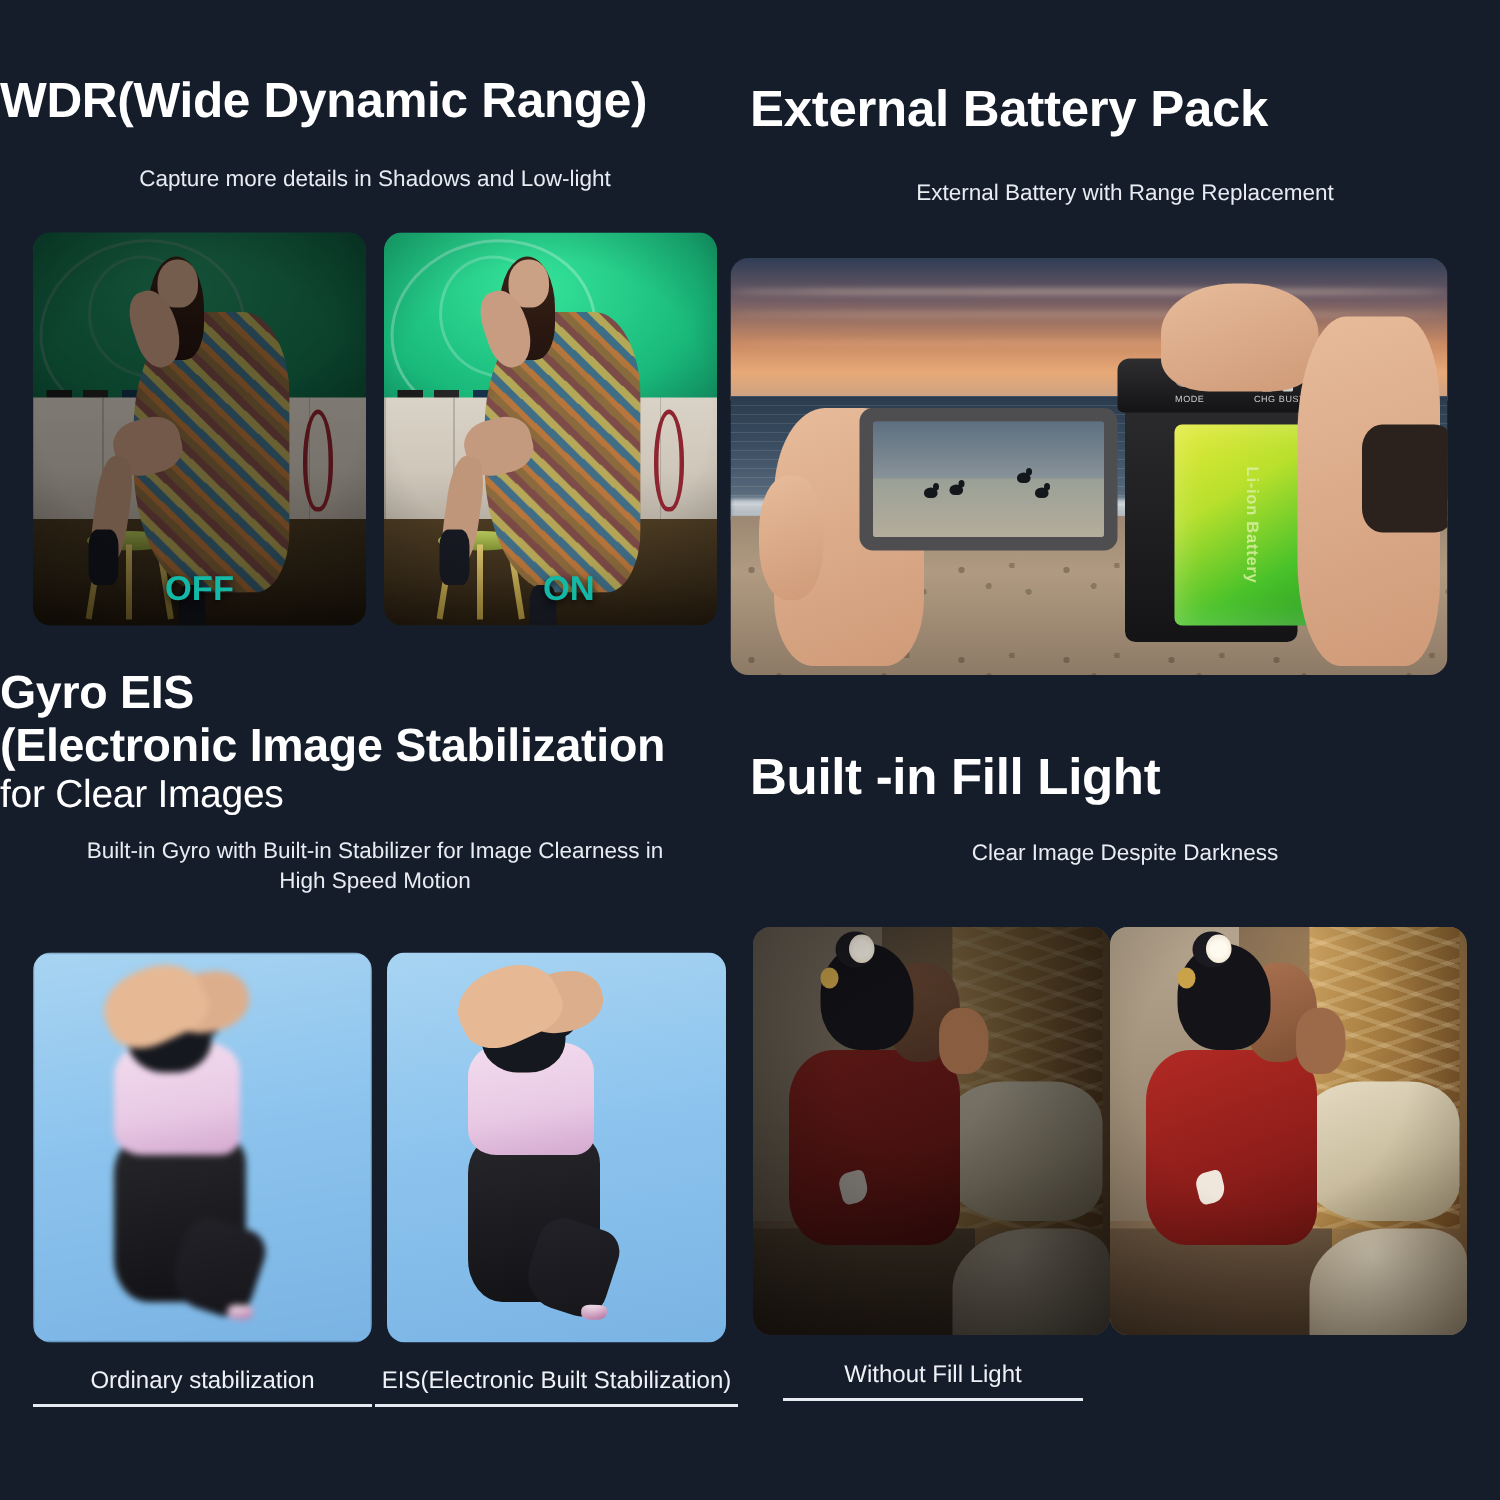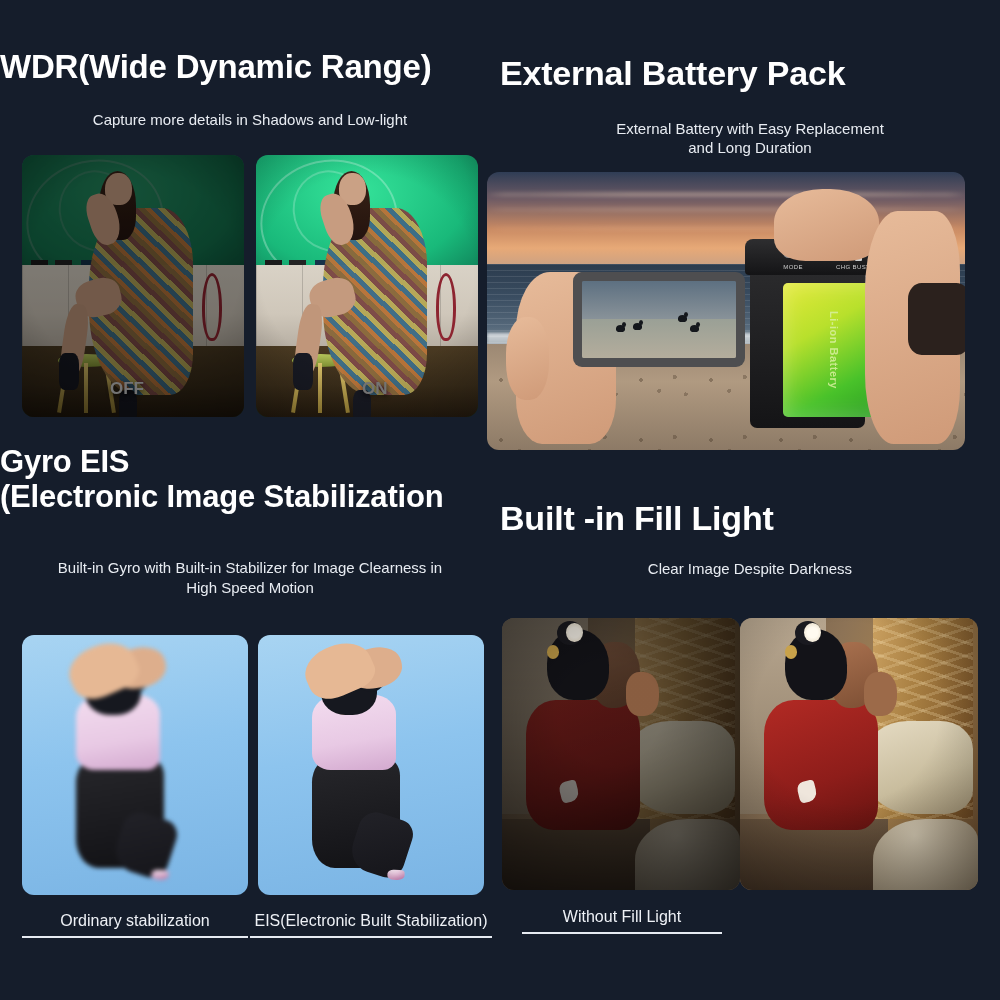--- a/index.html
+++ b/index.html
@@ -117,21 +117,21 @@
     background:#171922; border-radius:32%;
   }
   .wdr .vign{
     position:absolute; inset:0;
     background: radial-gradient(120% 95% at 50% 45%, rgba(0,0,0,0) 40%, rgba(0,0,0,.55) 100%);
   }
   .wdr-off .dim{ position:absolute; inset:0; background:rgba(0,0,0,.42); }
   .wdr-off .bg{ filter: brightness(.62) saturate(.95); }
 
   .onoff{
-    position:absolute; color:#737373; font-weight:bold; font-size:17px;
+    position:absolute; color:#14b8a6; font-weight:bold; font-size:23px;
     text-shadow: 0 2px 5px rgba(0,0,0,.75);
   }
 
   
   .beach .sky{
     position:absolute; left:0; right:0; top:0; height:34%;
     background: linear-gradient(180deg,#2f3d55 0%, #6d5a64 28%, #c98a63 60%, #e7a977 80%, #caa184 100%);
   }
   .beach .cloud{
     position:absolute; left:0; right:0; height:3%;
@@ -405,22 +405,21 @@
           <div class="arm"></div>
         </div>
         <div class="vign"></div>
       </div>
     </div>
     <div class="onoff" style="left:362px;top:379px;">ON</div>
   </div>
 
   <div class="sec" style="left:500px;top:0;width:500px;height:460px;">
     <div class="h1" style="position:absolute;left:0;top:55px;width:500px;font-size:34px;">External Battery Pack</div>
-    <div class="sub" style="position:absolute;left:0;top:119px;width:500px;">External Battery with Easy Replacement</div>
-    <div class="sub" style="position:absolute;left:0;top:138px;width:500px;">and Long Duration</div>
+    <div class="sub" style="position:absolute;left:0;top:119px;width:500px;">External Battery with Range Replacement</div>
 
     <div class="photo beach" style="left:-13px;top:172px;width:478px;height:278px;">
       <div class="inner">
         <div class="sky">
           <div class="cloud" style="top:22%;"></div>
           <div class="cloud" style="top:38%;opacity:.5;"></div>
           <div class="cloud" style="top:58%;opacity:.35;"></div>
         </div>
         <div class="sea"></div>
         <div class="surf"></div>
@@ -455,20 +454,21 @@
         <div class="hand" style="left:60%;top:6%;width:22%;height:26%;border-radius:46% 46% 30% 30%;"></div>
         <div class="hand" style="left:79%;top:14%;width:20%;height:84%;border-radius:34% 26% 24% 30%;"></div>
         <div style="position:absolute;left:88%;top:40%;width:13%;height:26%;background:#2b211d;border-radius:22%;"></div>
       </div>
     </div>
   </div>
 
   <div class="sec" style="left:0;top:440px;width:500px;height:560px;">
     <div class="h1" style="position:absolute;left:0;top:6px;width:500px;font-size:31px;">Gyro EIS</div>
     <div class="h1" style="position:absolute;left:0;top:41px;width:500px;font-size:31px;">(Electronic Image Stabilization</div>
+    <div class="h1" style="position:absolute;left:0;top:76px;width:500px;font-size:26px;font-weight:normal;">for Clear Images</div>
     <div class="sub" style="position:absolute;left:0;top:138px;width:500px;">High Speed Motion</div>
     <div class="sub" style="position:absolute;left:0;top:118px;width:500px;">Built-in Gyro with Built-in Stabilizer for Image Clearness in</div>
 
     <div class="photo eis eis-blur" style="left:22px;top:195px;width:226px;height:260px;">
       <div class="inner">
         <div class="bg"></div>
         <div class="kid">
           <div class="k-pants"></div>
           <div class="k-shin">
             <div class="shoe"></div>

